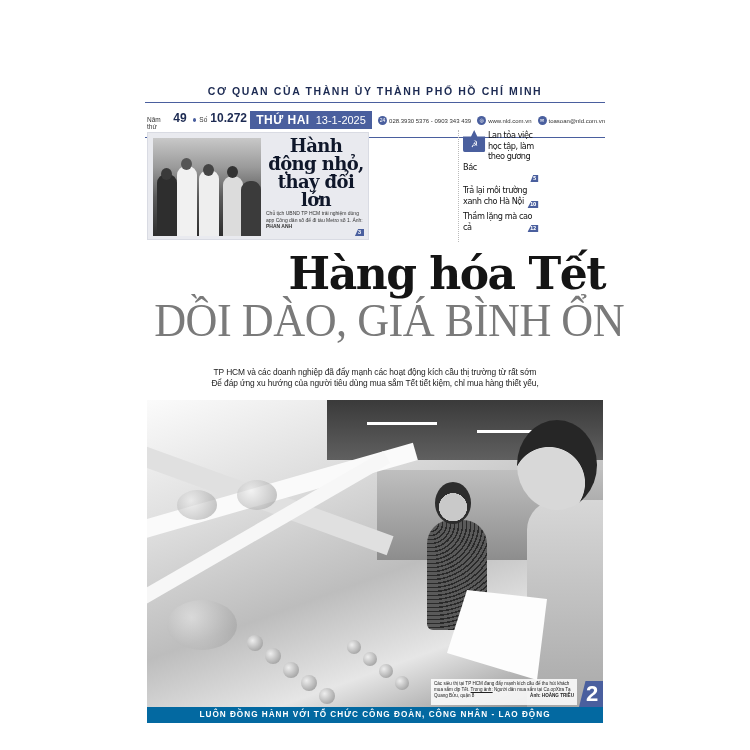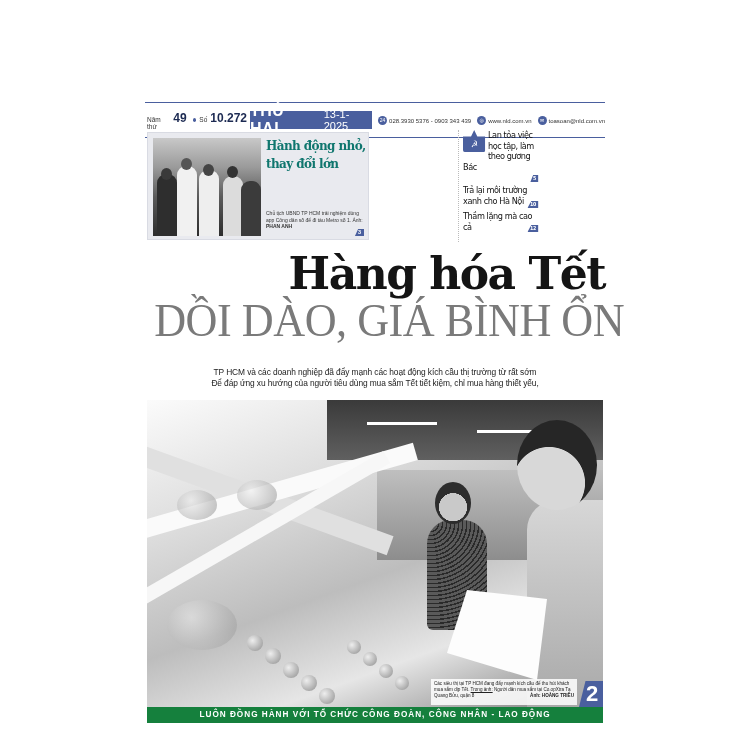--- a/index.html
+++ b/index.html
@@ -27,42 +27,43 @@
     display: flex; align-items: center; font-size: 7px; color: #333;
   }
   .issue-left { display: flex; align-items: baseline; padding-left: 2px; width: 110px; }
   .issue-left .small { font-size: 6.5px; color: #333; }
   .issue-left .big { font-size: 12px; font-weight: 700; color: #1c2a52; margin: 0 3px; }
   .issue-left .dot { width: 4px; height: 4px; border-radius: 50%; background: #4a5f9e; display: inline-block; margin: 0 3px; align-self: center; }
   .day-box {
     height: 18px; width: 128px; background: #4a5f9e; color: #fff;
     display: flex; align-items: center; justify-content: center; gap: 6px;
   }
-  .day-box .day { font-weight: 700; font-size: 16px; letter-spacing: 0.5px; }
+  .day-box .day { font-weight: 700; font-size: 12px; letter-spacing: 0.5px; }
   .day-box .date { font-size: 11px; }
   .contacts { display: flex; align-items: center; gap: 6px; padding-left: 6px; font-size: 6px; color: #333; white-space: nowrap; }
   .contact-icon { width: 9px; height: 9px; border-radius: 50%; background: #4a5f9e; color: #fff; font-size: 5px; display: inline-flex; align-items: center; justify-content: center; margin-right: 2px; }
 
   
   .teasers { position: absolute; left: 0; top: 108px; width: 460px; height: 112px; }
   .lead-teaser {
     position: absolute; left: 2px; top: 2px; width: 222px; height: 108px;
     background: #e9eaef; border: 1px solid #d9dbe3;
   }
   .lead-photo {
     position: absolute; left: 5px; top: 5px; width: 108px; height: 98px;
     background: linear-gradient(180deg, #c8c8c8 0%, #9a9a9a 30%, #5b5b5b 60%, #2c2c2c 100%);
     overflow: hidden;
   }
   .lead-photo .fig { position: absolute; bottom: 0; width: 20px; border-radius: 9px 9px 0 0; }
   .lead-photo .head { position: absolute; width: 11px; height: 12px; border-radius: 50%; background: #3a3a3a; }
   .lead-title {
     position: absolute; left: 118px; top: 4px; width: 100px;
-    font-family: "DejaVu Serif", serif; font-weight: 700; font-size: 12px; line-height: 18px; color: #0f766e;
+    font-family: "DejaVu Serif", serif; font-weight: 700; font-size: 18px; line-height: 18px; color: #0f172a;
     letter-spacing: -0.6px;
+    text-align: center;
   }
   .lead-caption {
     position: absolute; left: 118px; top: 77px; width: 100px;
     font-size: 5px; line-height: 6.5px; color: #333;
   }
   .lead-caption b { font-weight: 700; }
   .pg-tag {
     display: inline-block; background: #4a5f9e; color: #fff; font-size: 5.5px; font-weight: 700;
     padding: 0 3px; height: 7px; line-height: 7px; vertical-align: middle;
     clip-path: polygon(35% 0, 100% 0, 100% 100%, 0 100%);
@@ -129,29 +130,30 @@
   .caption-box u { text-decoration: underline; }
   .caption-credit { float: right; font-weight: 700; }
   .page-number {
     position: absolute; left: 432px; top: 281px; width: 26px; height: 26px; background: #4a5f9e; color: #fff;
     font-family: "Liberation Sans", sans-serif; font-weight: 700; font-size: 22px; line-height: 26px; text-align: center;
     clip-path: polygon(25% 0, 100% 0, 100% 100%, 0 100%);
   }
 
   
   .footer-band {
-    position: absolute; left: 2px; top: 685px; width: 456px; height: 16px; background: #15803d;
+    position: absolute; left: 2px; top: 685px; width: 456px; height: 16px; background: #0369a1;
     color: #fff; font-weight: 700; font-size: 8.2px; letter-spacing: 1px; text-align: center; line-height: 16px;
   }
 </style>
 </head>
 <body>
 
 <div class="page">
 
+  <div class="masthead-sub">CƠ QUAN CỦA THÀNH ỦY THÀNH PHỐ HỒ CHÍ MINH</div>
 
   <div class="issue-bar">
     <div class="issue-left">
       <span class="small">Năm thứ</span>
       <span class="big">49</span>
       <span class="dot"></span>
       <span class="small">Số</span>
       <span class="big">10.272</span>
     </div>
     <div class="day-box">

